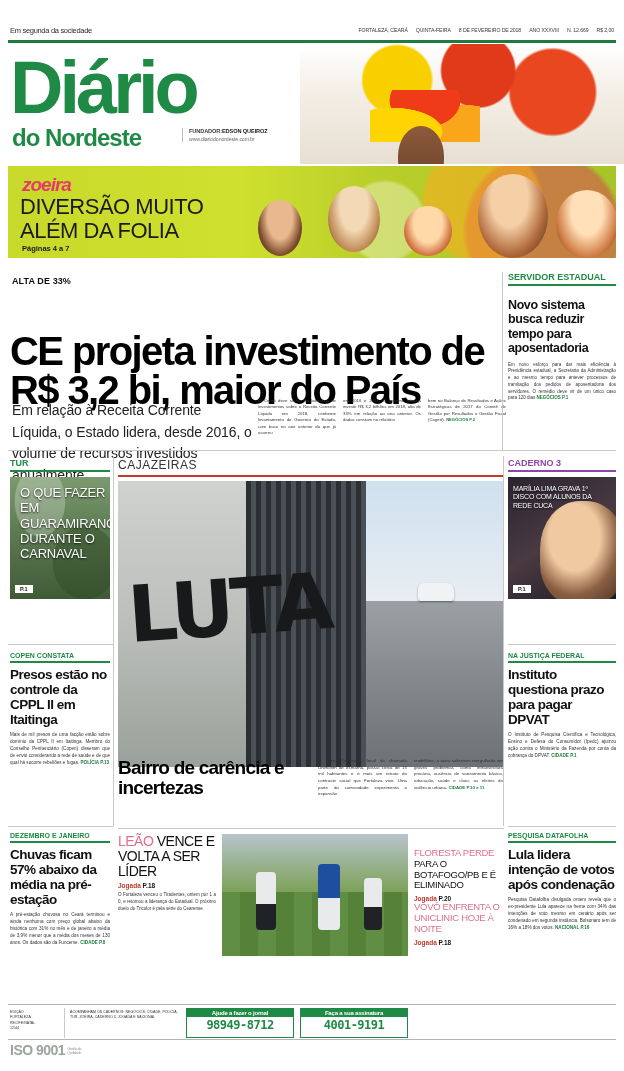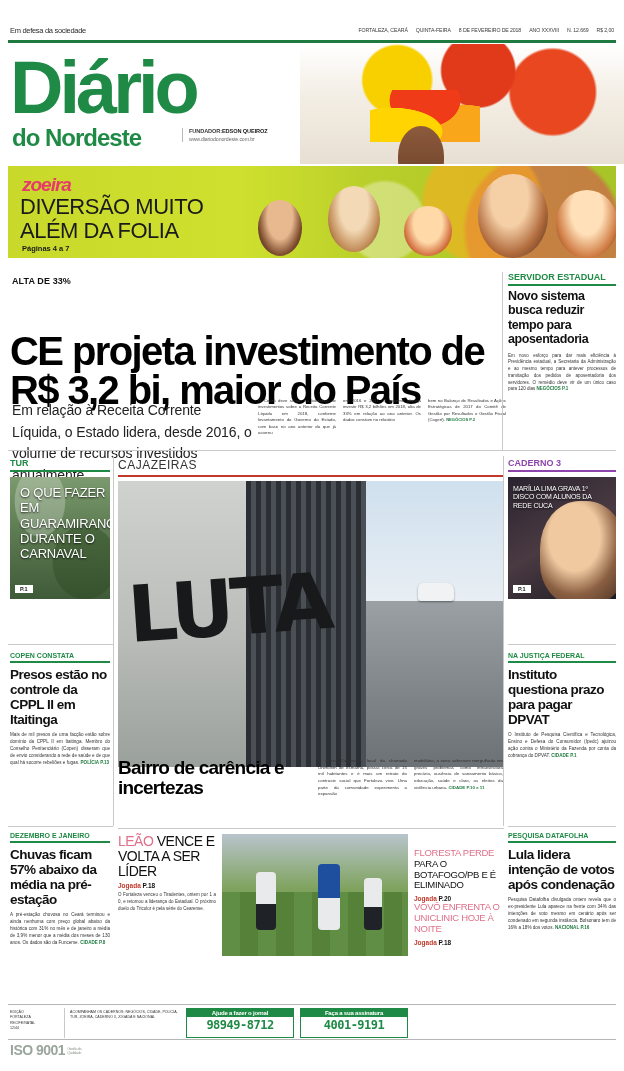--- a/index.html
+++ b/index.html
@@ -221,21 +221,21 @@
   }
   .photo-c3 .cap {
     position:absolute; left:5px; top:8px; width:96px;
     font-size:7px; line-height:1.2; color:#fff; letter-spacing:-0.2px;
     text-shadow:0 1px 2px rgba(0,0,0,.9);
   }
 
   
   .servidor { position:absolute; left:508px; top:272px; width:108px; }
   .servidor .hd {
-    font-size:12.5px; font-weight:700; line-height:1.15; color:#111; letter-spacing:-0.4px; margin-top:3px;
+    font-size:12.5px; font-weight:700; line-height:1.15; color:#111; letter-spacing:-0.4px; margin-top:12px;
   }
   .servidor .bd { font-size:4.5px; line-height:1.5; color:#333; text-align:justify; margin-top:6px; }
   .servidor .bd .src { font-weight:700; color:#1f7a3f; }
 
   
   .sports { position:absolute; left:118px; top:834px; width:386px; height:170px; }
   .sp-left { position:absolute; left:0; top:0; width:98px; }
   .sp-title {
     font-size:14px; line-height:1.06; letter-spacing:-0.5px; color:#111;
   }
@@ -277,21 +277,21 @@
     vertical-align:middle; line-height:1.2; margin-left:2px; }
   .hr-footer { position:absolute; left:8px; top:1004px; width:608px; height:1px; background:#b5b5b5; }
   .hr-footer2 { position:absolute; left:8px; top:1039px; width:608px; height:1px; background:#b5b5b5; }
 </style>
 </head>
 <body>
 
 <div class="page">
 
   <div class="topstrip">
-    <div class="slogan">Em defesa da sociedade</div>
+    <div class="slogan">Em segunda da sociedade</div>
     <div class="meta">
       <span>FORTALEZA, CEARÁ</span>
       <span>QUINTA-FEIRA</span>
       <span>8 DE FEVEREIRO DE 2018</span>
       <span>ANO XXXVIII</span>
       <span>N. 12.669</span>
       <span>R$ 2,00</span>
     </div>
   </div>
   <div class="greenrule"></div>

